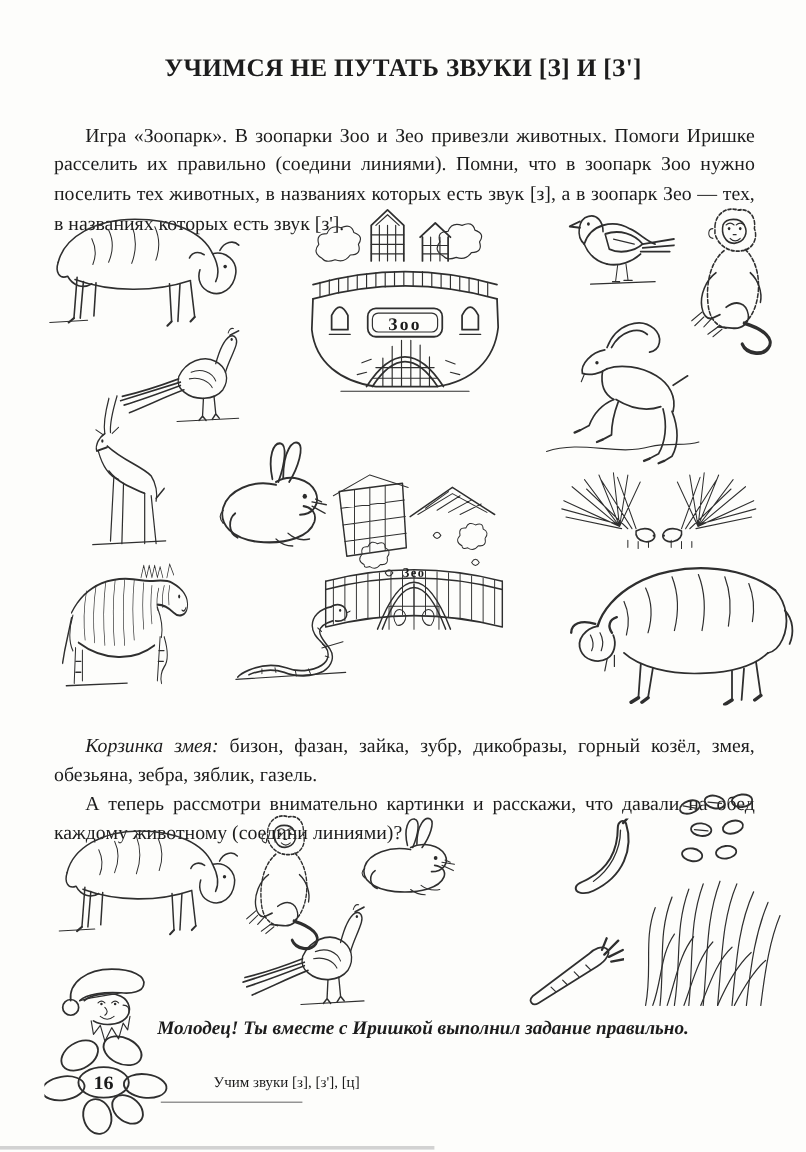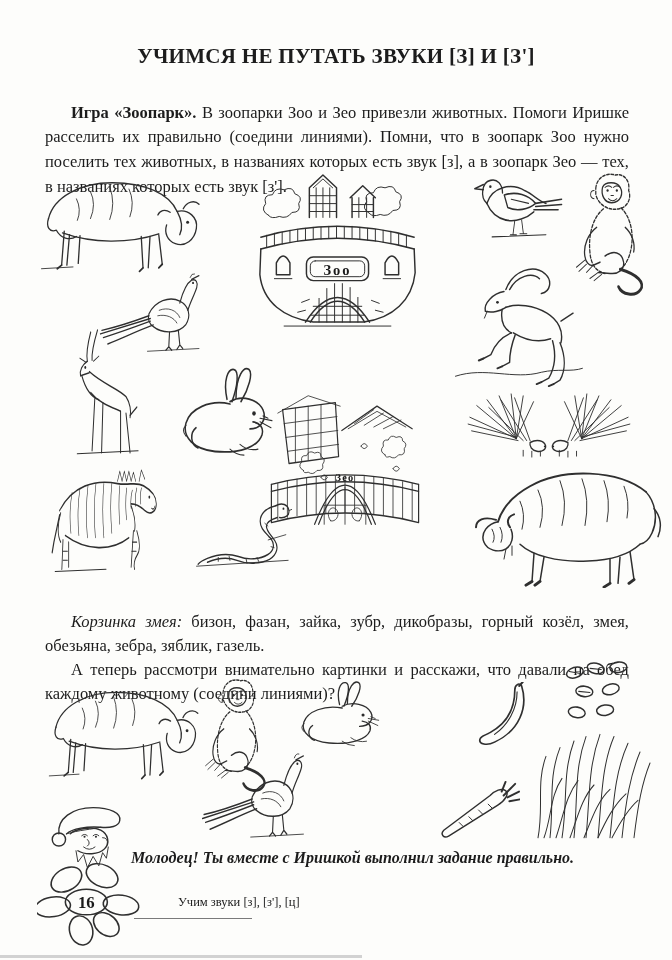--- a/index.html
+++ b/index.html
@@ -9,21 +9,21 @@
     font-family:"Liberation Serif", serif; color:#1c1c1c;
   }
   .title {
     position:absolute; top:44px; left:0; width:100%;
     text-align:center; font-weight:bold; font-size:21px; letter-spacing:.3px;
   }
   .para {
     position:absolute; left:45px; width:584px;
     font-size:16.5px; line-height:1.5; text-align:justify; text-indent:26px;
   }
-  .para b { font-weight:bold; }
+  .para b { font-weight:normal; }
   .para i { font-style:italic; }
   .praise {
     position:absolute; left:131px; top:849px; width:520px;
     font-size:16px; font-weight:bold; font-style:italic;
   }
   .footer-text { position:absolute; left:134px; top:895px; font-size:12.5px;margin-left:44px; }
   .footer-line { position:absolute; left:134px; top:918px; width:118px; height:1px; background:#7a7a7a; }
   .bottom-strip { position:absolute; left:0; top:955px; width:362px; height:3px; background:#d2d2d2; }
   .watermark {
     position:absolute; left:50px; top:450px; width:540px; text-align:center;

